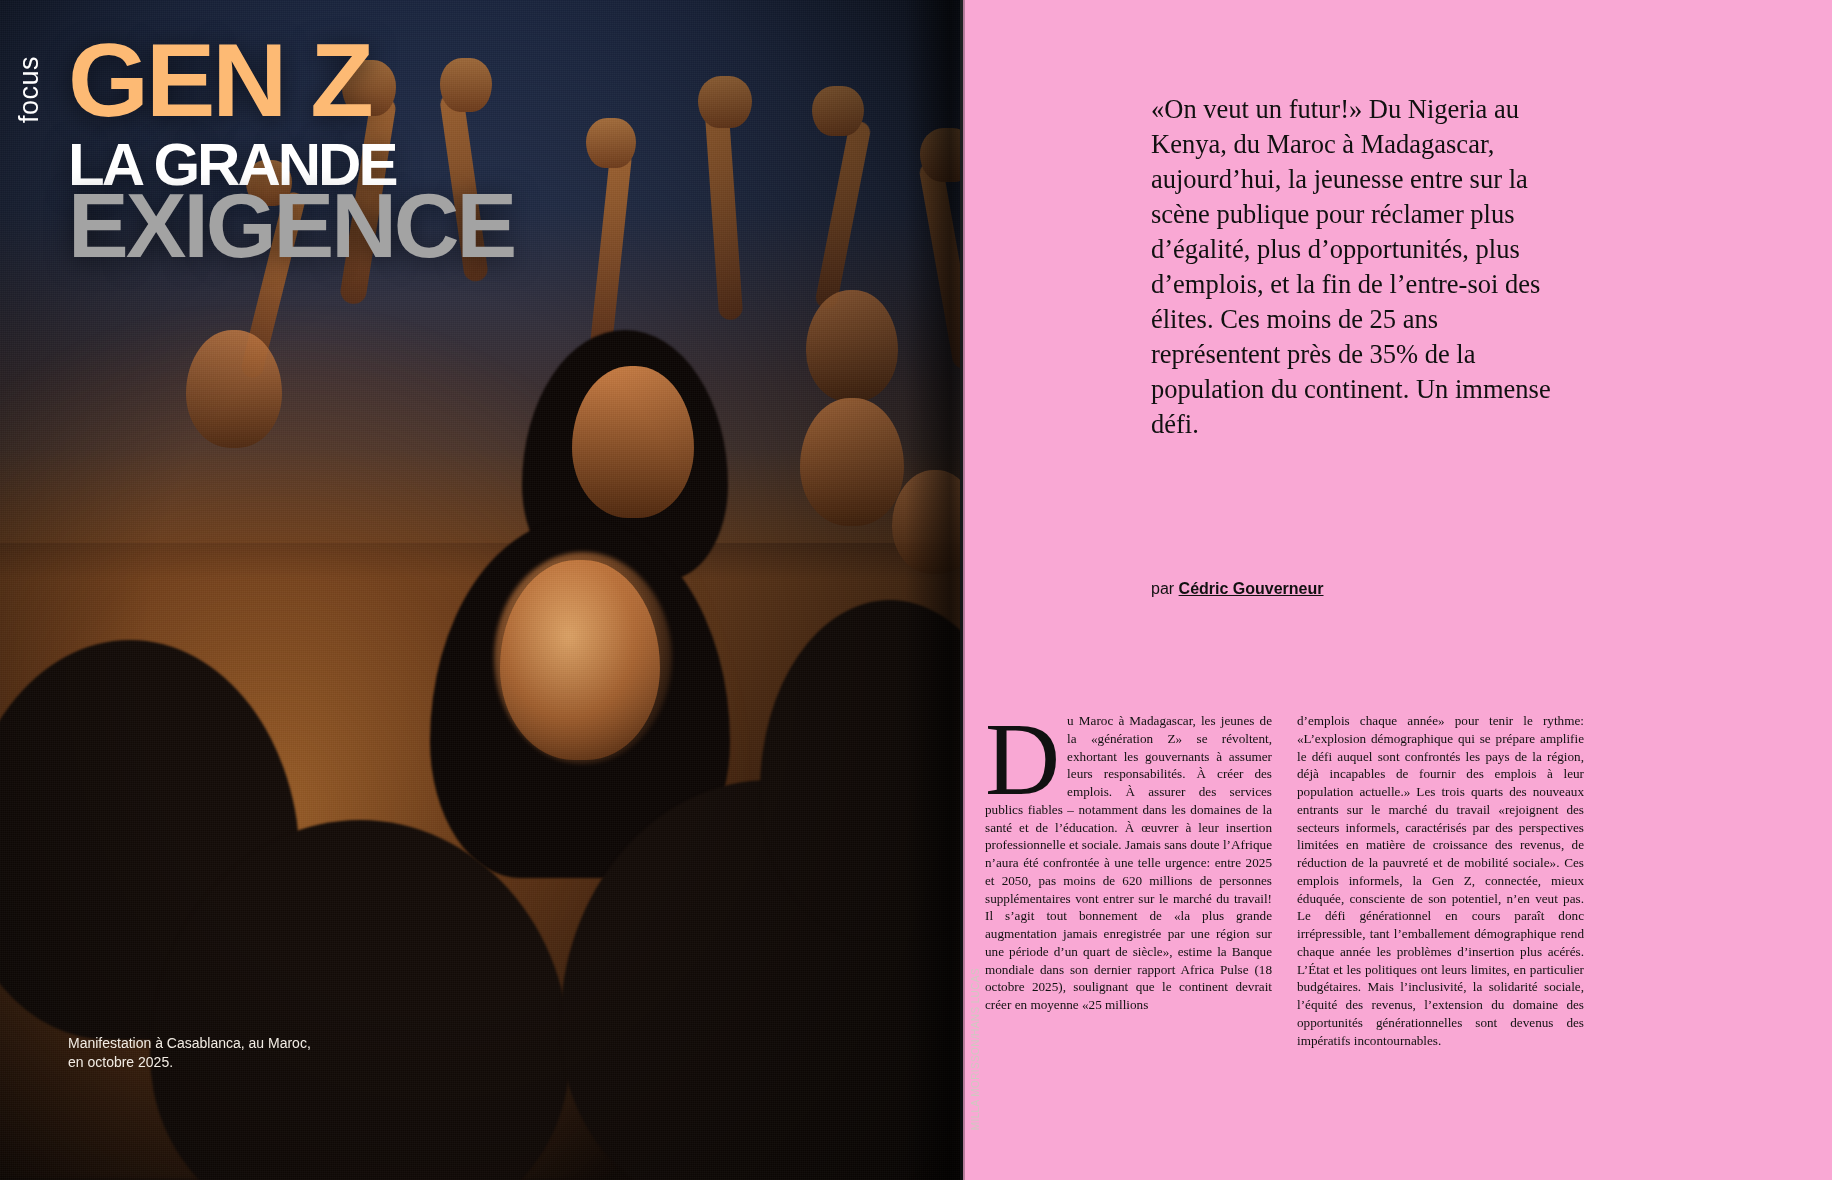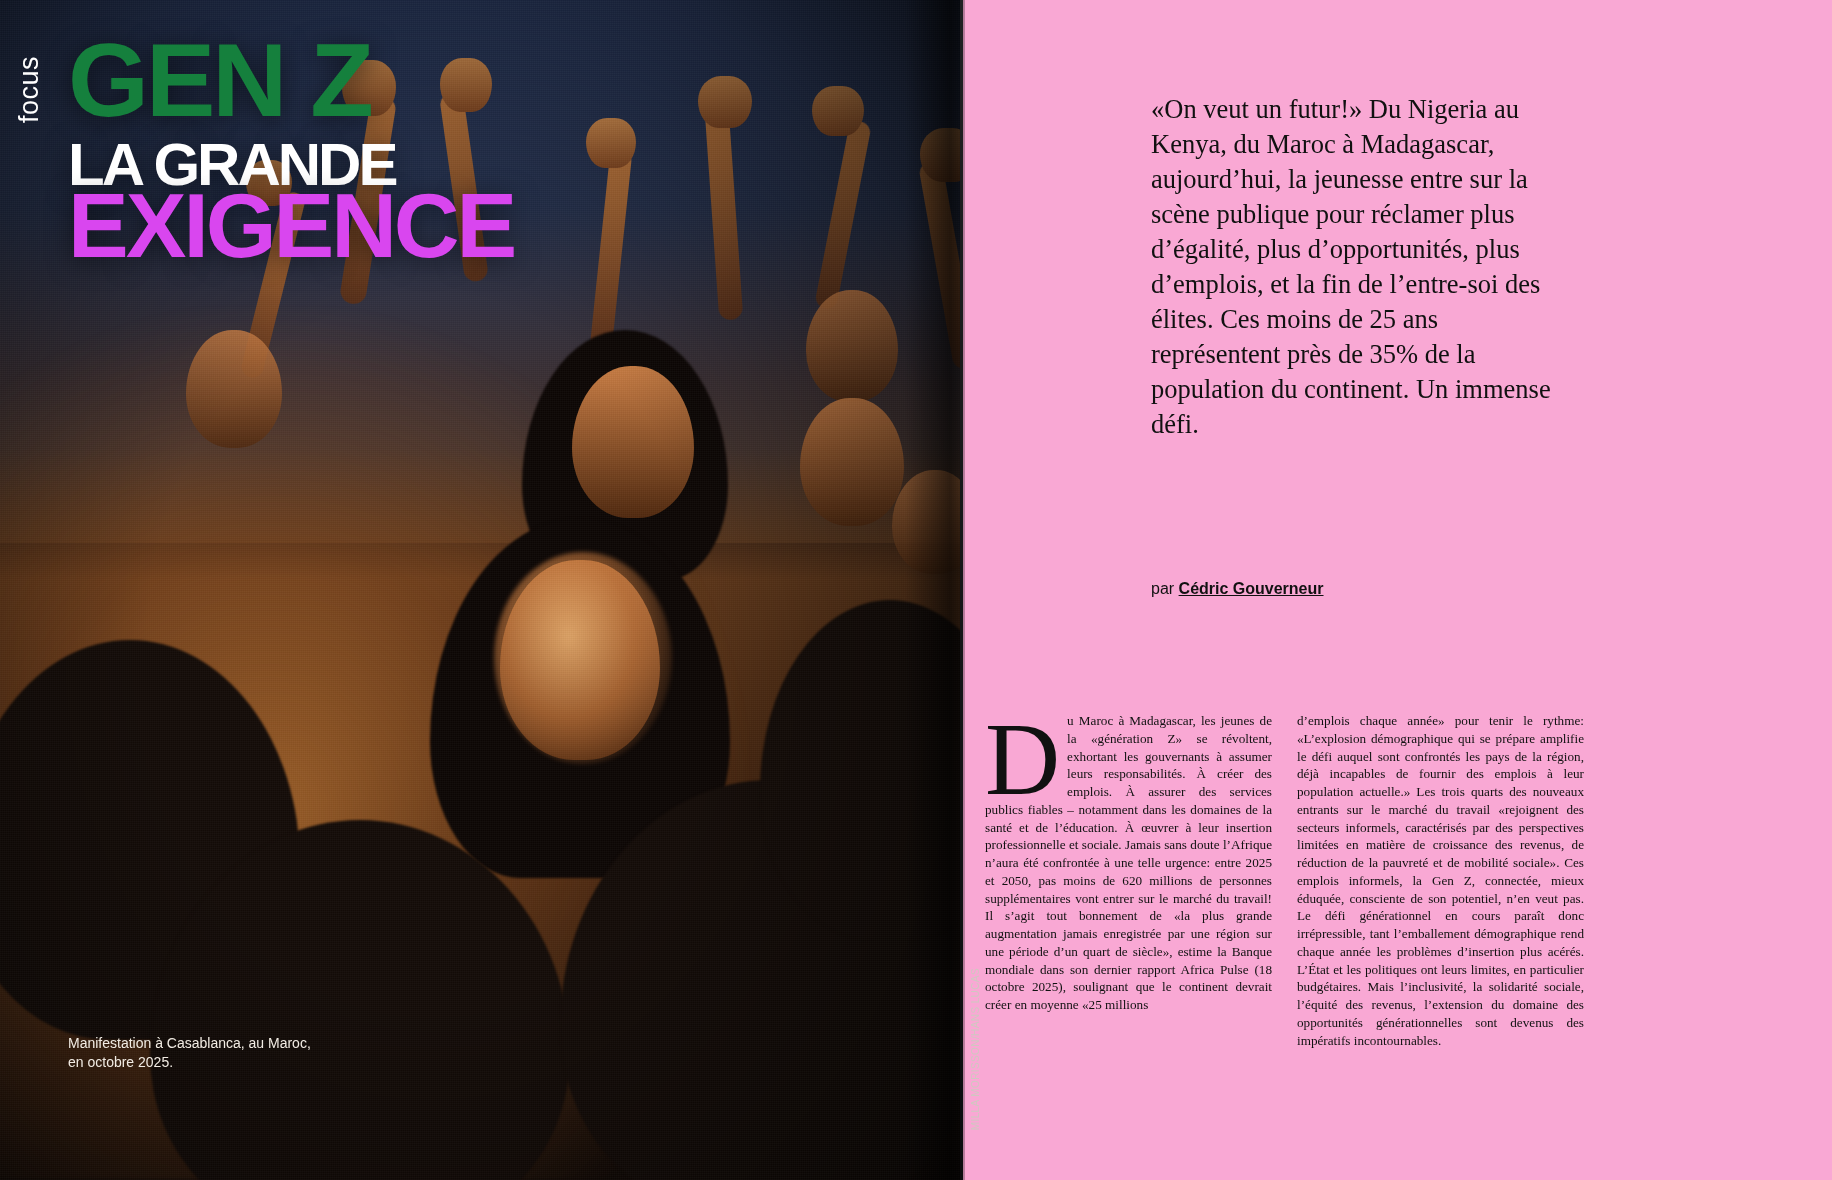--- a/index.html
+++ b/index.html
@@ -135,23 +135,23 @@
     z-index: 10;
   }
   .hl {
     font-family: "Liberation Sans", sans-serif;
     font-weight: bold;
     line-height: .86;
     letter-spacing: -3px;
     margin: 0;
     text-shadow: 0 4px 26px rgba(0,0,0,.55);
   }
-  .hl-1 { color: #15803d; font-size: 104px; }
+  .hl-1 { color: #fdba74; font-size: 104px; }
   .hl-2 { color: #ffffff; font-size: 60px; margin-top: 14px; }
-  .hl-3 { color: #d946ef; font-size: 91px; margin-top: -4px; }
+  .hl-3 { color: #a3a3a3; font-size: 91px; margin-top: -4px; }
 
   
   .caption {
     position: absolute;
     left: 68px;
     bottom: 108px;
     width: 260px;
     color: #f2ece4;
     font-size: 14px;
     line-height: 1.35;

